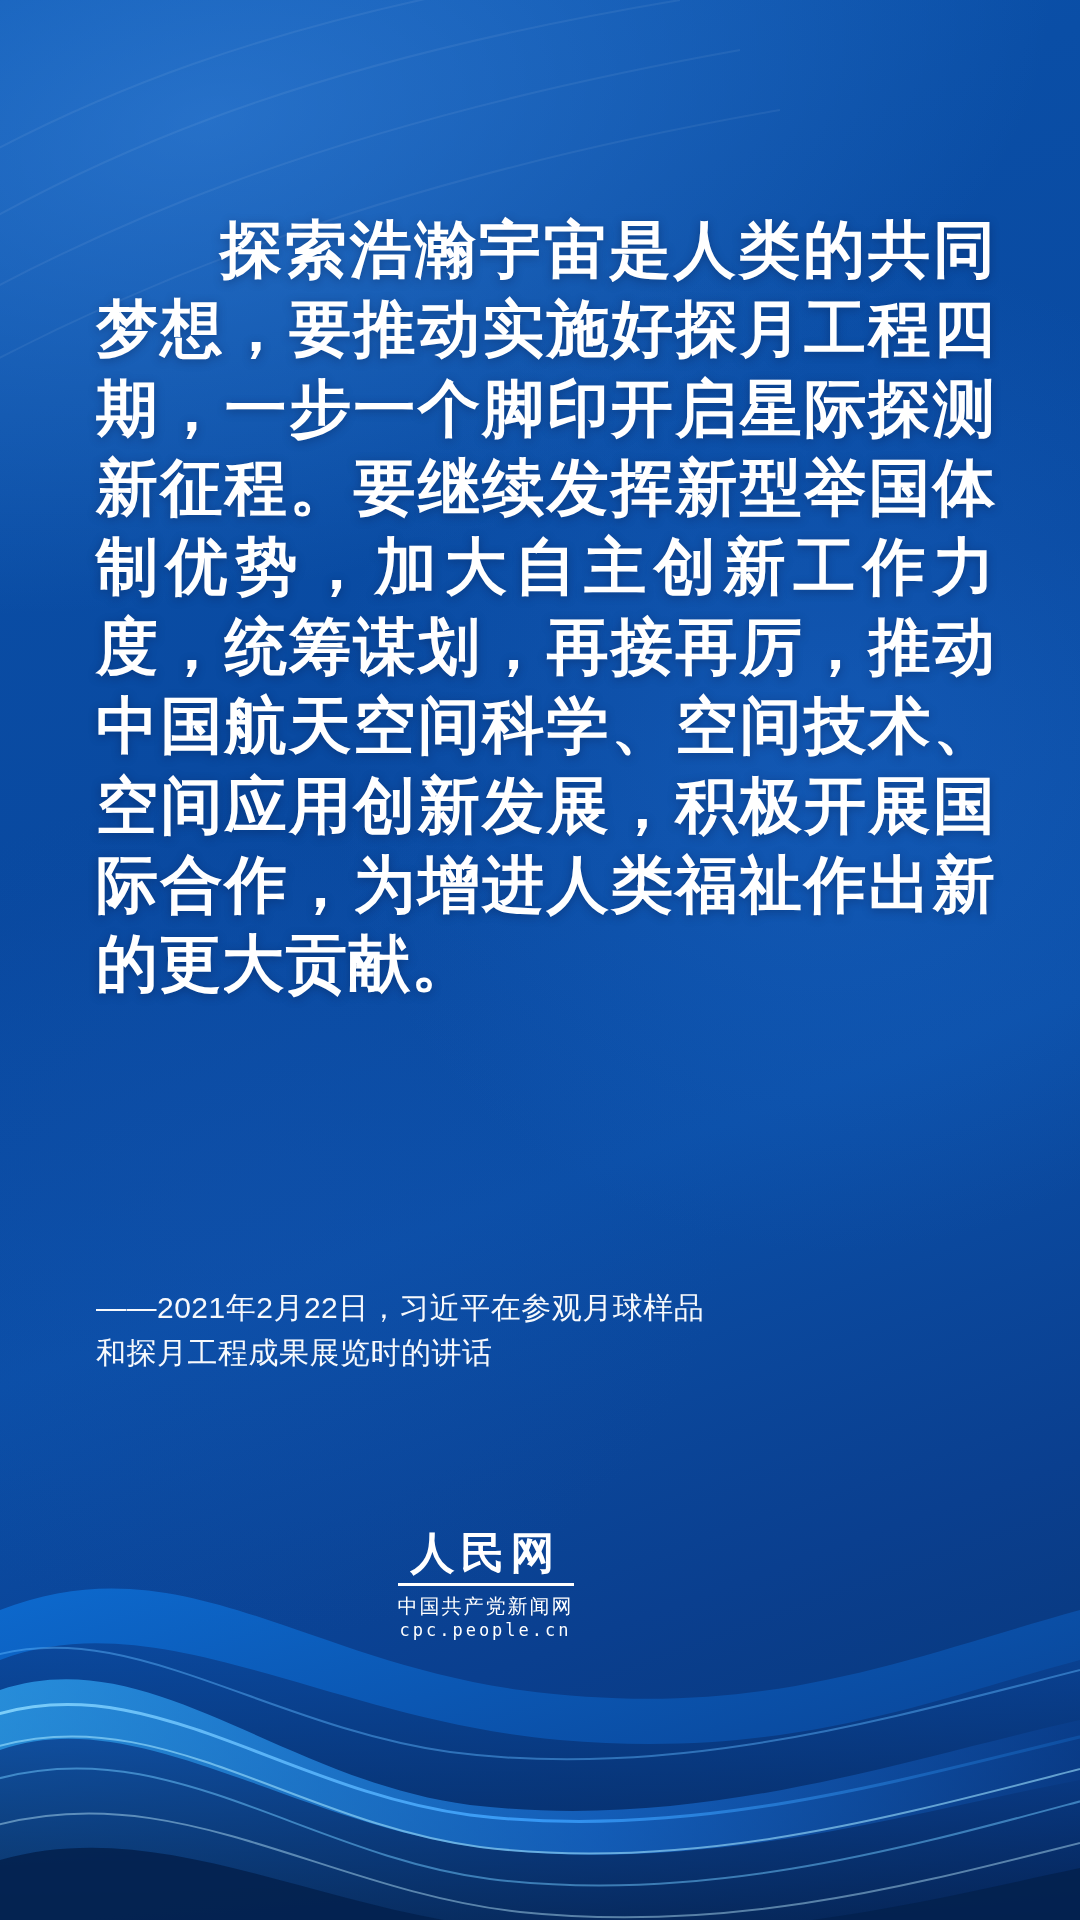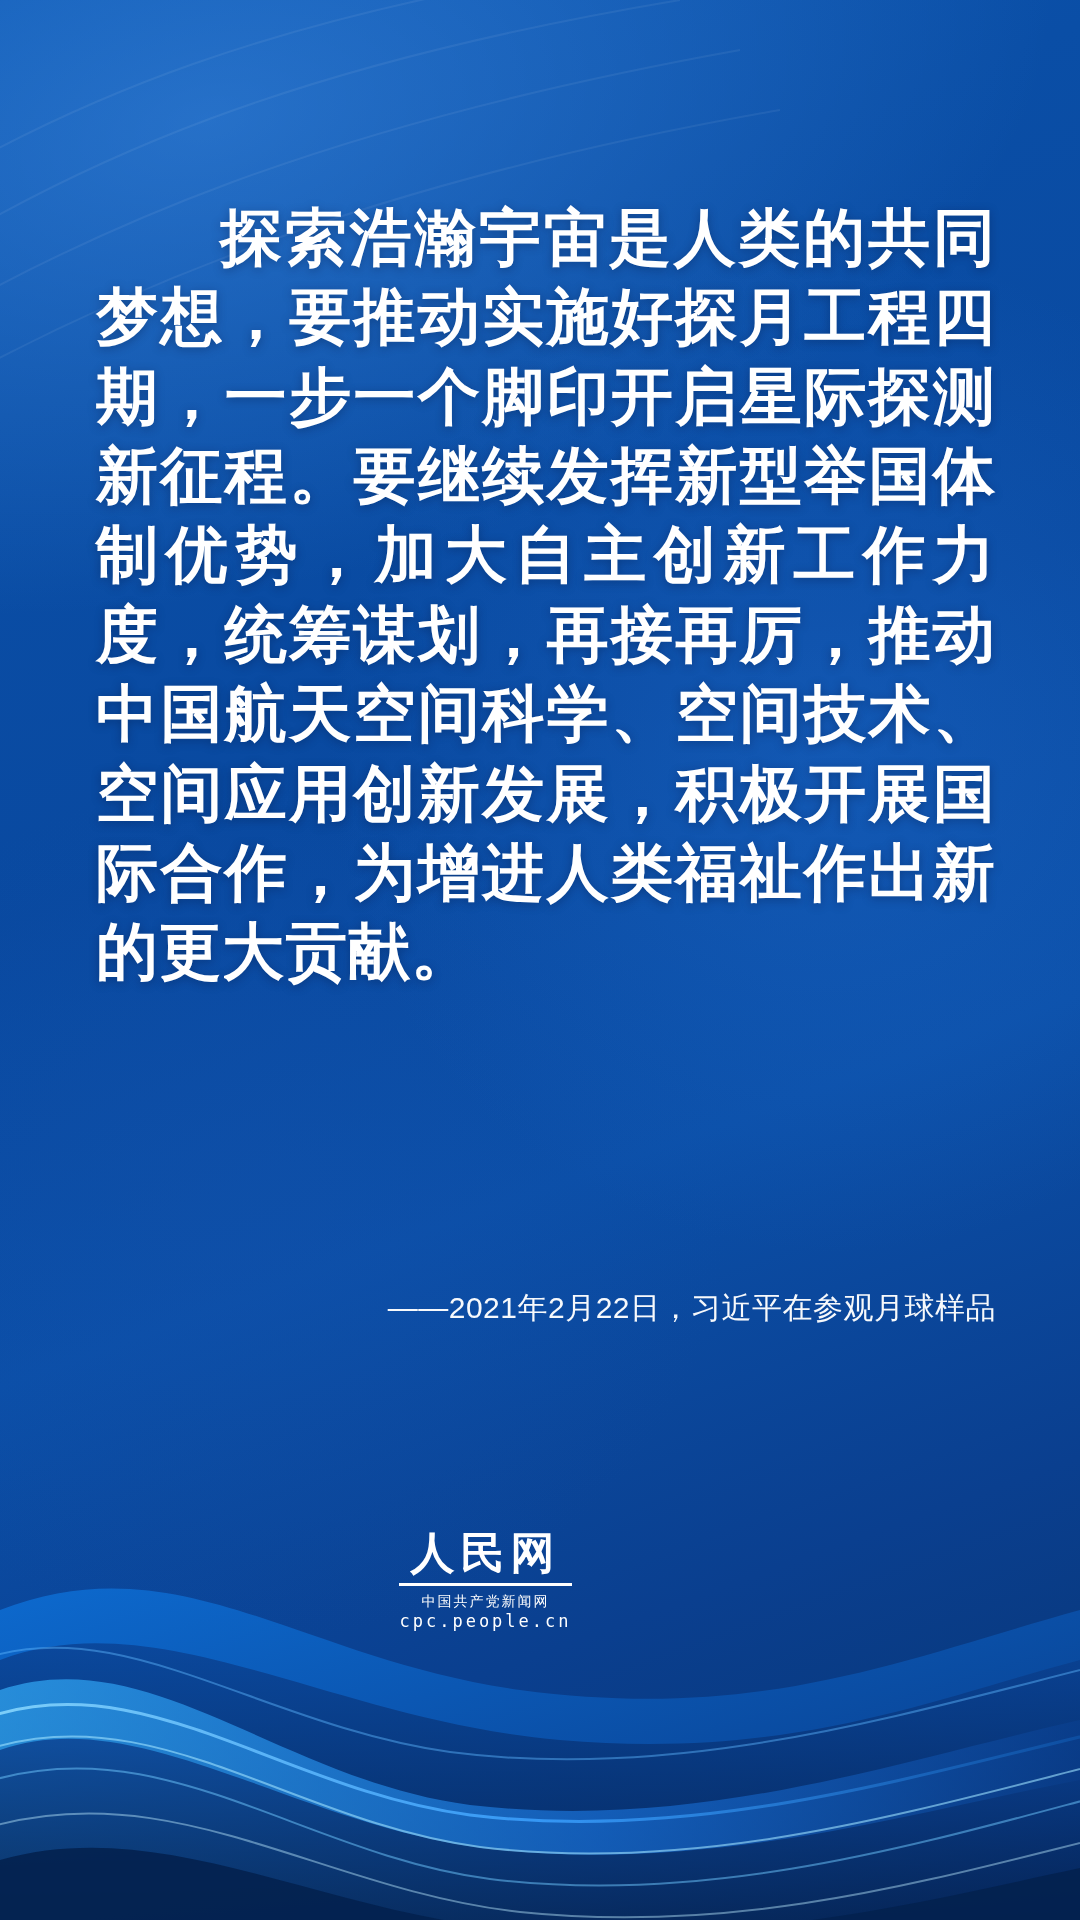--- a/index.html
+++ b/index.html
@@ -44,21 +44,21 @@
     left: -120px; top: -80px;
     width: 900px; height: 700px;
     opacity: .35;
     pointer-events: none;
   }
 
   
   .quote-wrap {
     position: absolute;
     left: 96px;
-    top: 198px;
+    top: 210px;
     width: 900px;
   }
   .quote {
     color: #ffffff;
     font-family: "DejaVu Serif", "Liberation Serif", serif;
     font-weight: 700;
     font-size: 62px;
     line-height: 1.28;
     letter-spacing: 1px;
     text-indent: 2em;
@@ -66,21 +66,20 @@
     text-justify: inter-ideograph;
     margin: 0;
     text-shadow: 0 2px 10px rgba(0,20,60,0.35);
   }
 
   .attribution {
     position: absolute;
     left: 96px;
     top: 1285px;
     width: 900px;
-    text-align: right;
     color: #ffffff;
     font-size: 30px;
     line-height: 1.5;
     letter-spacing: 0.5px;
     opacity: .97;
   }
   .attribution .line {
     display: block;
   }
 
@@ -107,21 +106,21 @@
     line-height: 1.05;
     white-space: nowrap;
   }
   .people-logo .rule {
     height: 3px;
     background: #ffffff;
     margin: 7px 0 7px;
     width: 100%;
   }
   .people-logo .sub-cn {
-    font-size: 14px;
+    font-size: 20px;
     letter-spacing: 2px;
     white-space: nowrap;
   }
   .people-logo .sub-en {
     font-family: "DejaVu Sans Mono", "Liberation Mono", monospace;
     font-size: 17px;
     letter-spacing: 3px;
     white-space: nowrap;
   }
   .divider-dot {
@@ -220,20 +219,21 @@
       <path d="M-60 540 C 210 370, 500 260, 900 190"></path>
     </g>
   </svg>
 
   <div class="quote-wrap">
     <p class="quote">探索浩瀚宇宙是人类的共同梦想，要推动实施好探月工程四期，一步一个脚印开启星际探测新征程。要继续发挥新型举国体制优势，加大自主创新工作力度，统筹谋划，再接再厉，推动中国航天空间科学、空间技术、空间应用创新发展，积极开展国际合作，为增进人类福祉作出新的更大贡献。</p>
   </div>
 
   <div class="attribution">
     <span class="line">——2021年2月22日，习近平在参观月球样品</span>
+    <span class="line">和探月工程成果展览时的讲话</span>
   </div>
 
   <div class="logo-band">
 
     <div class="people-logo">
       <div class="cn-mark">人民网</div>
       <div class="rule"></div>
       <div class="sub-cn">中国共产党新闻网</div>
       <div class="sub-en">cpc.people.cn</div>
     </div>

